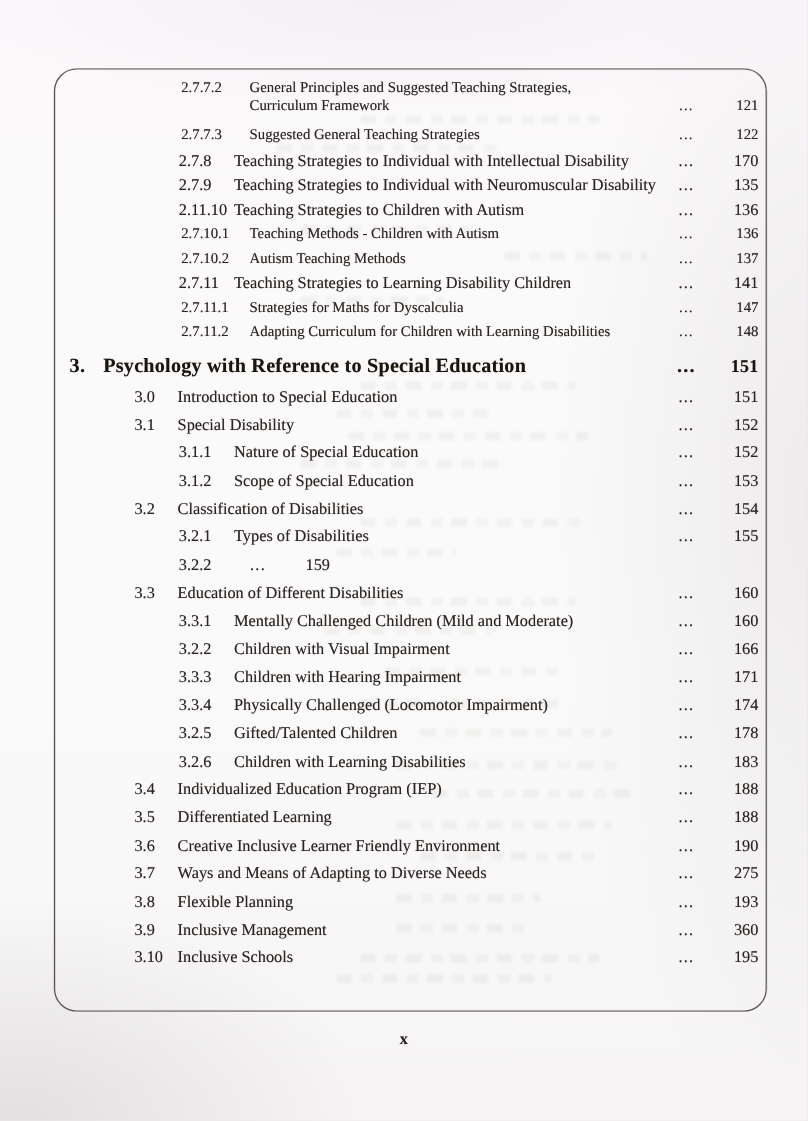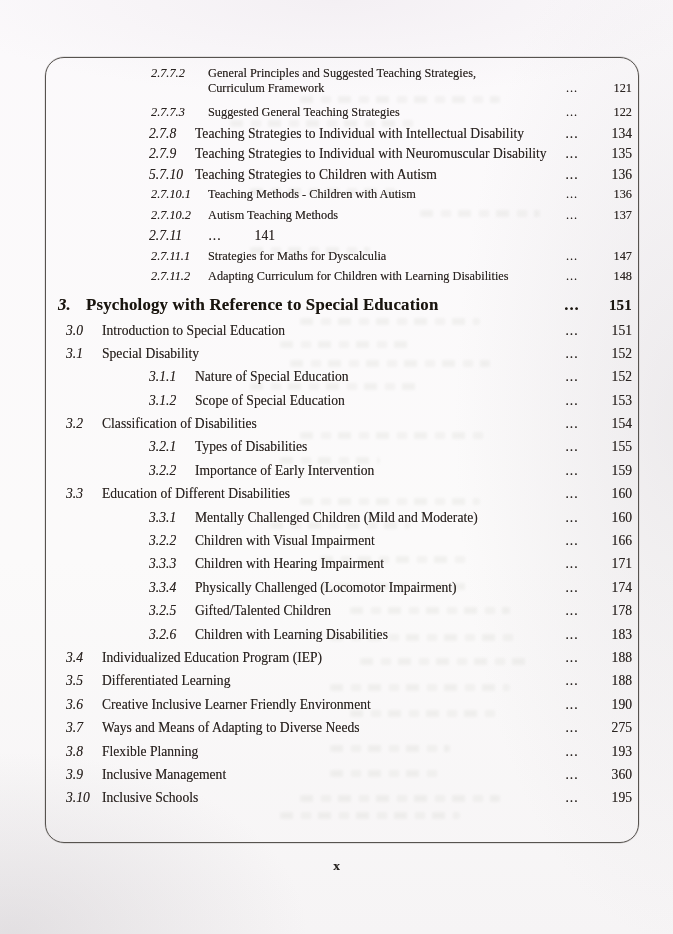--- a/index.html
+++ b/index.html
@@ -31,29 +31,29 @@
     box-sizing:border-box;
   }
   #toc-list{position:absolute;left:0;top:8px;width:100%;}
   .row{
     display:flex;align-items:baseline;height:20.5px;
     color:#2a2422;font-size:13.6px;
     text-shadow:0 0 .6px rgba(70,58,50,.55);
     white-space:nowrap;
   }
   #toc-list .row:nth-child(n+12){height:23.4px;}
-  .num{flex:none;font-style:italic;}
+  .num{flex:none;}
   .title{flex:1;overflow:hidden;}
   .dots{flex:none;width:40px;text-align:center;letter-spacing:1px;}
   .pg{flex:none;width:40px;margin-right:6px;text-align:right;}
   
   .lv1{padding-left:12px;font-weight:bold;font-size:16.8px;color:#19150f;letter-spacing:.2px;height:33px !important;padding-top:5px;box-sizing:border-box;}
   .lv1 .num{width:28px;}
   .lv1 .pg{font-size:15px;}
-  .lv2{padding-left:20px;}
+  .lv2{padding-left:66px;}
   .lv2 .num{width:36px;}
   .lv3{padding-left:103px;}
   .lv3 .num{width:46px;}
   .lv4{padding-left:105px;font-size:12.3px;}
   .lv4 .num{width:57px;}
   
   .wraprow{display:block;height:39px;}
   .wraprow .l1{display:flex;}
   .wraprow .l2{display:flex;align-items:center;}
   .wraprow .t2{flex:1;padding-left:57px;}
@@ -110,48 +110,49 @@
         <div class="row lv4">
           <span class="num">2.7.7.3</span>
           <span class="title">Suggested General Teaching Strategies</span>
           <span class="dots">...</span>
           <span class="pg">122</span>
         </div>
         <div class="row lv3">
           <span class="num">2.7.8</span>
           <span class="title">Teaching Strategies to Individual with Intellectual Disability</span>
           <span class="dots">...</span>
-          <span class="pg">134</span>
+          <span class="pg">170</span>
         </div>
         <div class="row lv3">
           <span class="num">2.7.9</span>
           <span class="title">Teaching Strategies to Individual with Neuromuscular Disability</span>
           <span class="dots">...</span>
           <span class="pg">135</span>
         </div>
         <div class="row lv3">
-          <span class="num">5.7.10</span>
+          <span class="num">2.11.10</span>
           <span class="title">Teaching Strategies to Children with Autism</span>
           <span class="dots">...</span>
           <span class="pg">136</span>
         </div>
         <div class="row lv4">
           <span class="num">2.7.10.1</span>
           <span class="title">Teaching Methods - Children with Autism</span>
           <span class="dots">...</span>
           <span class="pg">136</span>
         </div>
         <div class="row lv4">
           <span class="num">2.7.10.2</span>
           <span class="title">Autism Teaching Methods</span>
           <span class="dots">...</span>
           <span class="pg">137</span>
         </div>
         <div class="row lv3">
           <span class="num">2.7.11</span>
+          <span class="title">Teaching Strategies to Learning Disability Children</span>
           <span class="dots">...</span>
           <span class="pg">141</span>
         </div>
         <div class="row lv4">
           <span class="num">2.7.11.1</span>
           <span class="title">Strategies for Maths for Dyscalculia</span>
           <span class="dots">...</span>
           <span class="pg">147</span>
         </div>
         <div class="row lv4">
@@ -197,21 +198,20 @@
           <span class="pg">154</span>
         </div>
         <div class="row lv3">
           <span class="num">3.2.1</span>
           <span class="title">Types of Disabilities</span>
           <span class="dots">...</span>
           <span class="pg">155</span>
         </div>
         <div class="row lv3">
           <span class="num">3.2.2</span>
-          <span class="title">Importance of Early Intervention</span>
           <span class="dots">...</span>
           <span class="pg">159</span>
         </div>
         <div class="row lv2">
           <span class="num">3.3</span>
           <span class="title">Education of Different Disabilities</span>
           <span class="dots">...</span>
           <span class="pg">160</span>
         </div>
         <div class="row lv3">

